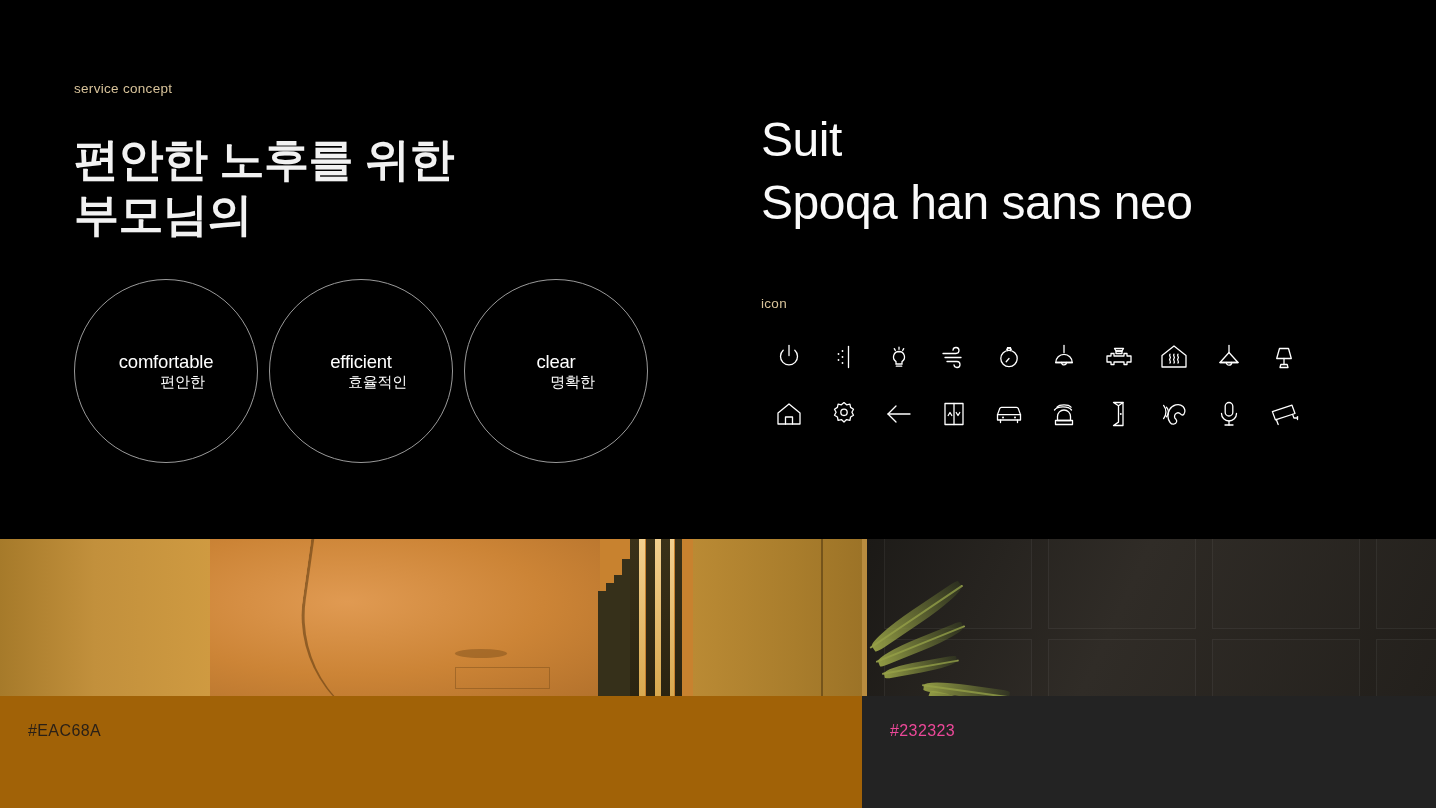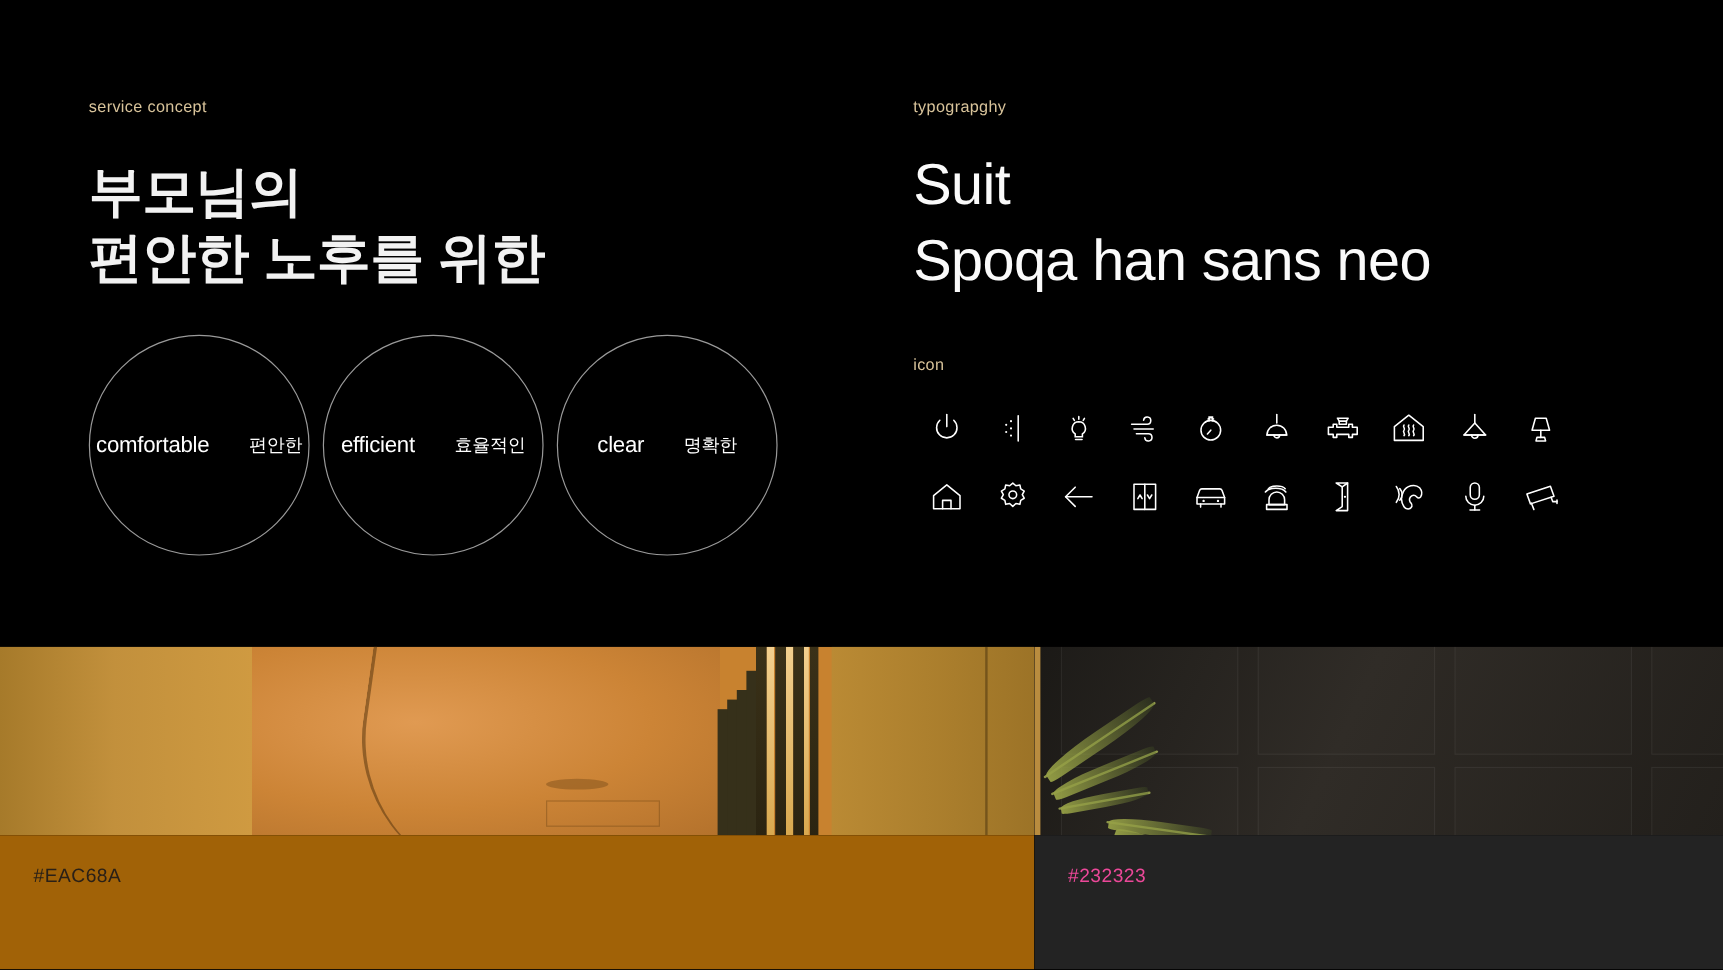--- a/index.html
+++ b/index.html
@@ -33,21 +33,21 @@
     font-weight:700;
     line-height:1.22;
     letter-spacing:-0.5px;
   }
   .headline-line { display:block; white-space:nowrap; }
 
   .circles { position:absolute; left:0px; top:198px; display:flex; gap:11px; }
   .circle {
     width:184px; height:184px; border-radius:50%;
     border:1px solid #9a9a9a;
-    display:flex; flex-direction:row;
+    display:flex; flex-direction:column;
     align-items:center; justify-content:center;
     gap:0;
   }
   .circle-en { color:#fff; font-size:18.5px; font-weight:400; letter-spacing:-0.2px;}
   .circle-ko { color:#fff; font-size:15px; font-weight:400; letter-spacing:-0.2px;margin-left:33px;}
 
   
   .col-right { position:absolute; left:761px; top:81px; width:640px; }
   .type-specimen { margin-top:32px; }
   .type-1 {
@@ -168,42 +168,41 @@
 <body>
 
 <div class="page">
 
   <div class="top-section">
 
     <div class="col-left">
       <div class="section-label">service concept</div>
 
       <div class="headline">
+        <span class="headline-line">편안한 노후를 위한</span>
         <span class="headline-line">부모님의</span>
-        <span class="headline-line">편안한 노후를 위한</span>
       </div>
 
       <div class="circles">
         <div class="circle">
           <div class="circle-en">comfortable</div>
           <div class="circle-ko">편안한</div>
         </div>
         <div class="circle">
           <div class="circle-en">efficient</div>
           <div class="circle-ko">효율적인</div>
         </div>
         <div class="circle">
           <div class="circle-en">clear</div>
           <div class="circle-ko">명확한</div>
         </div>
       </div>
     </div>
 
     <div class="col-right">
-      <div class="section-label">typograpghy</div>
 
       <div class="type-specimen">
         <div class="type-1">Suit</div>
         <div class="type-2">Spoqa han sans neo</div>
       </div>
 
       <div class="section-label icon-label">icon</div>
 
       <div class="icon-grid">
 

